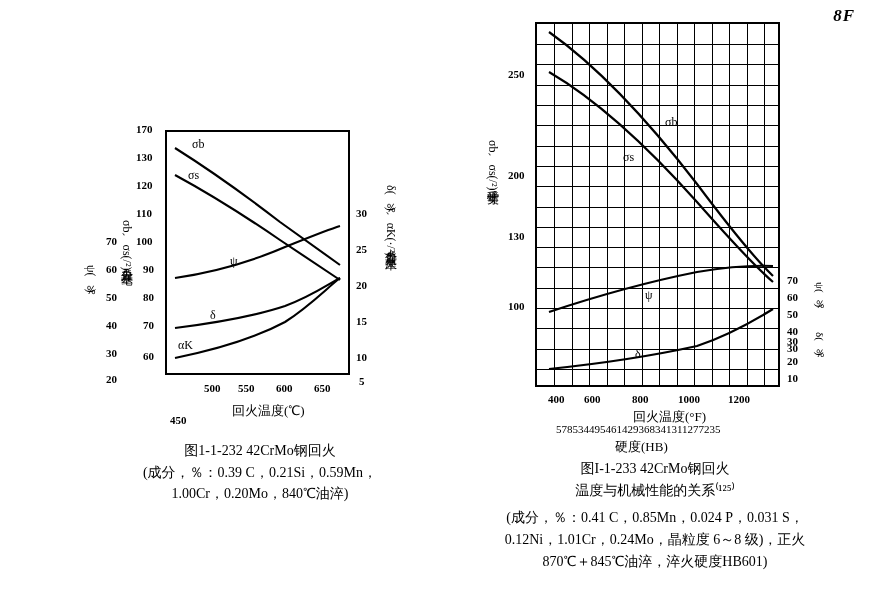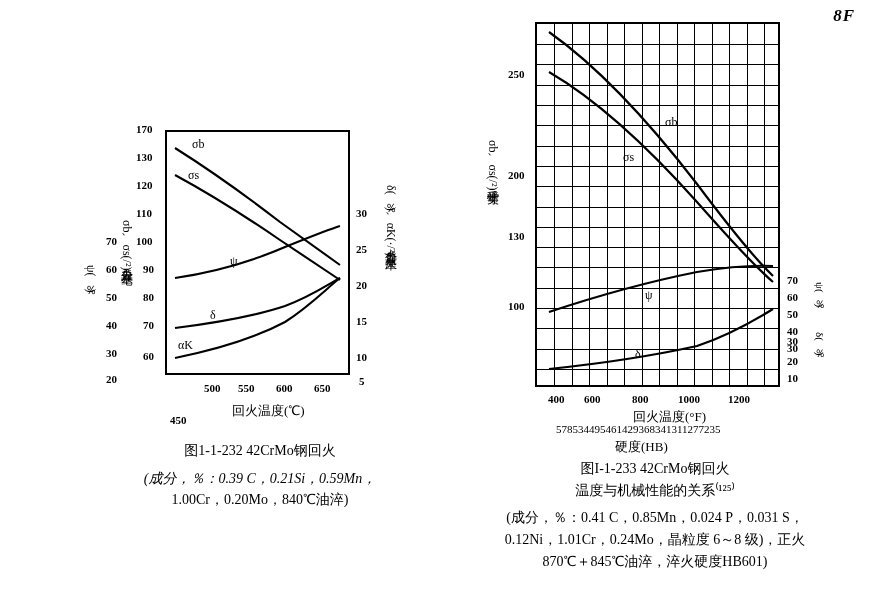--- a/index.html
+++ b/index.html
@@ -99,21 +99,21 @@
     <div class="lbl-sm" style="left:254px;top:272px;">650</div>
   </div>
 
   <div class="axis-title" style="left:135px;top:292px;margin-left:37px;">回火温度(℃)</div>
   <div class="axis-title vert" style="left:22px;top:155px;font-size:12px;">ψ(％)</div>
   <div class="axis-title vert" style="left:58px;top:110px;font-size:12px;">σb、σs(公斤力/毫米²)</div>
   <div class="axis-title vert" style="left:322px;top:75px;font-size:12px;">δ(％)、αK(公斤力·米/厘米²)</div>
 
   <div class="caption" style="left:-35px;top:330px;width:470px;">
     <span class="line">图1-1-232    42CrMo钢回火</span>
-    <span class="line" style="margin-top:6px;font-style:italic;">(成分，％：0.39 C，0.21Si，0.59Mn，</span>
+    <span class="line" style="">(成分，％：0.39 C，0.21Si，0.59Mn，</span>
     <span class="line">1.00Cr，0.20Mo，840℃油淬)</span>
   </div>
 </div>
 
 <div class="fig" style="left:460px;top:10px;width:413px;height:570px;">
 
   <div class="plot" style="left:75px;top:12px;width:245px;height:365px;">
     <div style="position:absolute;inset:0;">
 
       <div class="grid-v" style="left:17px;"></div>

